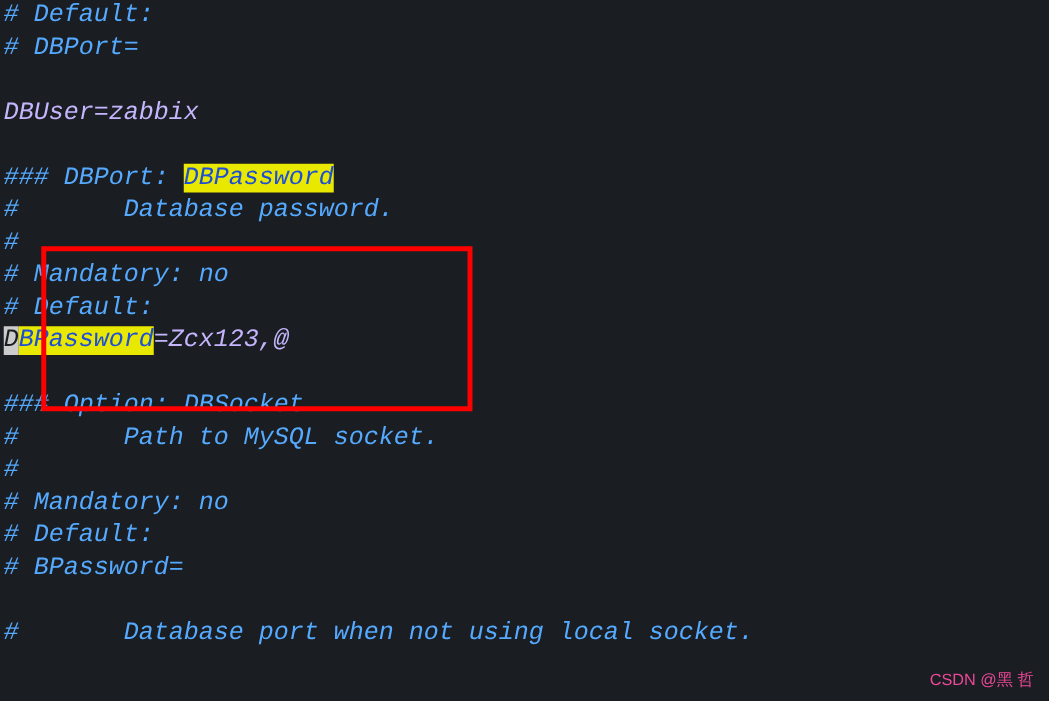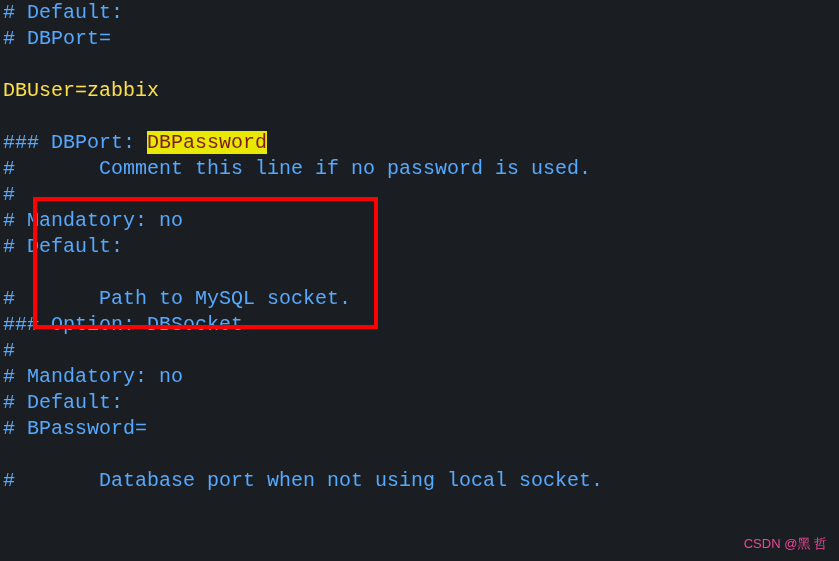--- a/index.html
+++ b/index.html
@@ -16,25 +16,25 @@
       width: 839px;
       height: 561px;
       overflow: hidden;
       position: relative;
       padding-left: 3px;
     }
     .comment {
       color: #55aaff;
     }
     .white-text {
-      color: #fde047;
+      color: #c4b5fd;
     }
     .highlight-yellow {
       background-color: #e8e800;
-      color: #7f1d1d;
+      color: #1d4ed8;
     }
     .highlight-cursor {
       background-color: #cccccc;
       color: #1a1d21;
     }
     .red-box {
       position: absolute;
       border: 4px solid #ff0000;
       left: 33px;
       top: 197px;
@@ -45,39 +45,41 @@
     .watermark {
       position: absolute;
       right: 12px;
       bottom: 8px;
       color: #ec4899;
       font-size: 13px;
       font-family: Arial, sans-serif;
     }
     .line {
       white-space: pre;
+      font-style: italic;
     }
   </style>
 </head>
 <body>
 
 <div>
 <div class="line comment"># Default:</div>
 <div class="line comment"># DBPort=</div>
 <div class="line">&nbsp;</div>
 <div class="line white-text">DBUser=zabbix</div>
 <div class="line">&nbsp;</div>
 <div class="line"><span class="comment">### DBPort: </span><span class="highlight-yellow">DBPassword</span></div>
-<div class="line comment">#       Comment this line if no password is used.</div>
+<div class="line comment">#       Database password.</div>
 <div class="line comment">#</div>
 <div class="line comment"># Mandatory: no</div>
 <div class="line comment"># Default:</div>
+<div class="line"><span class="highlight-cursor">D</span><span class="highlight-yellow">BPassword</span><span class="white-text">=Zcx123,@</span></div>
 <div class="line">&nbsp;</div>
+<div class="line comment">### Option: DBSocket</div>
 <div class="line comment">#       Path to MySQL socket.</div>
-<div class="line comment">### Option: DBSocket</div>
 <div class="line comment">#</div>
 <div class="line comment"># Mandatory: no</div>
 <div class="line comment"># Default:</div>
 <div class="line comment"># BPassword=</div>
 <div class="line">&nbsp;</div>
 <div class="line comment">#       Database port when not using local socket.</div>
 </div>
 
 <div class="red-box"></div>
 

